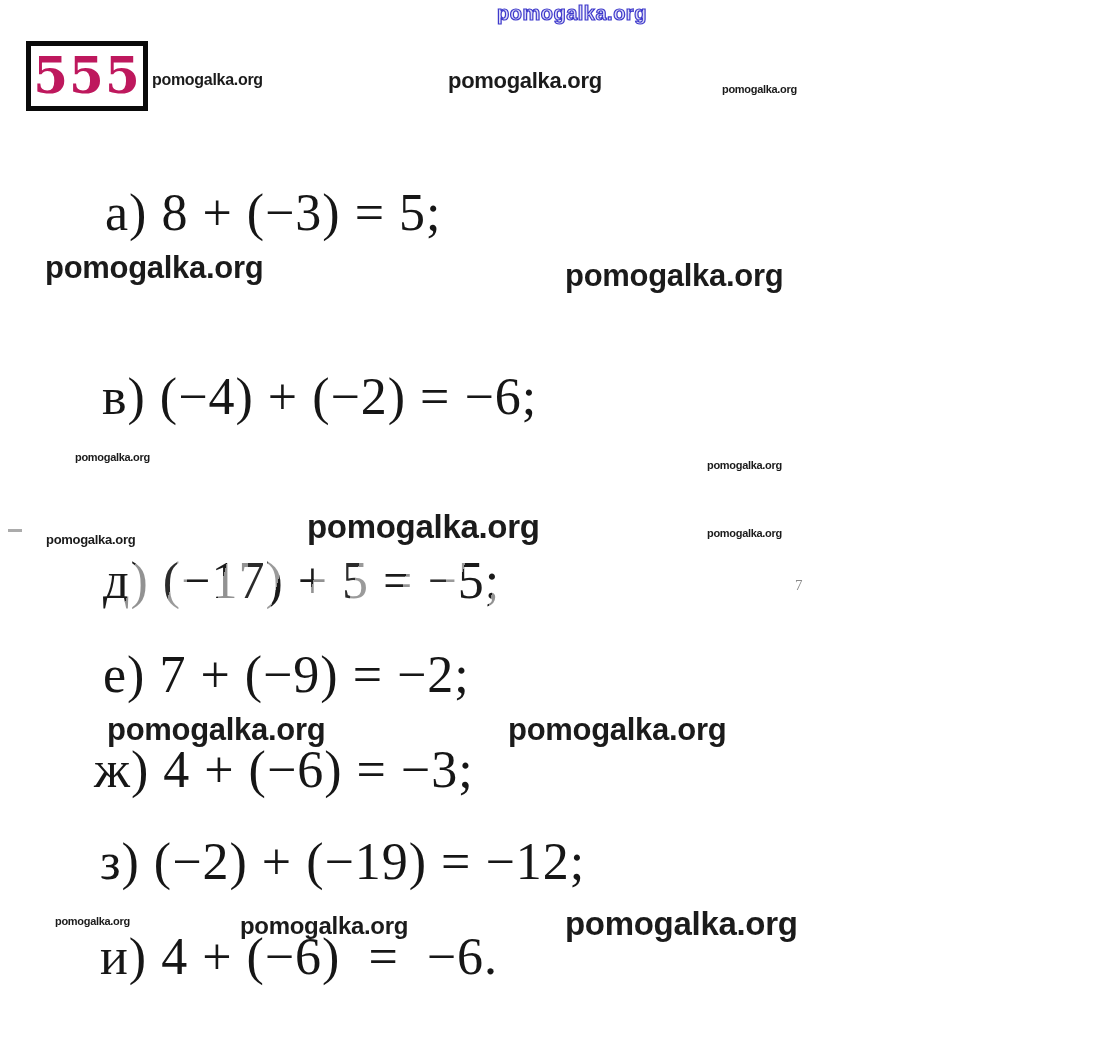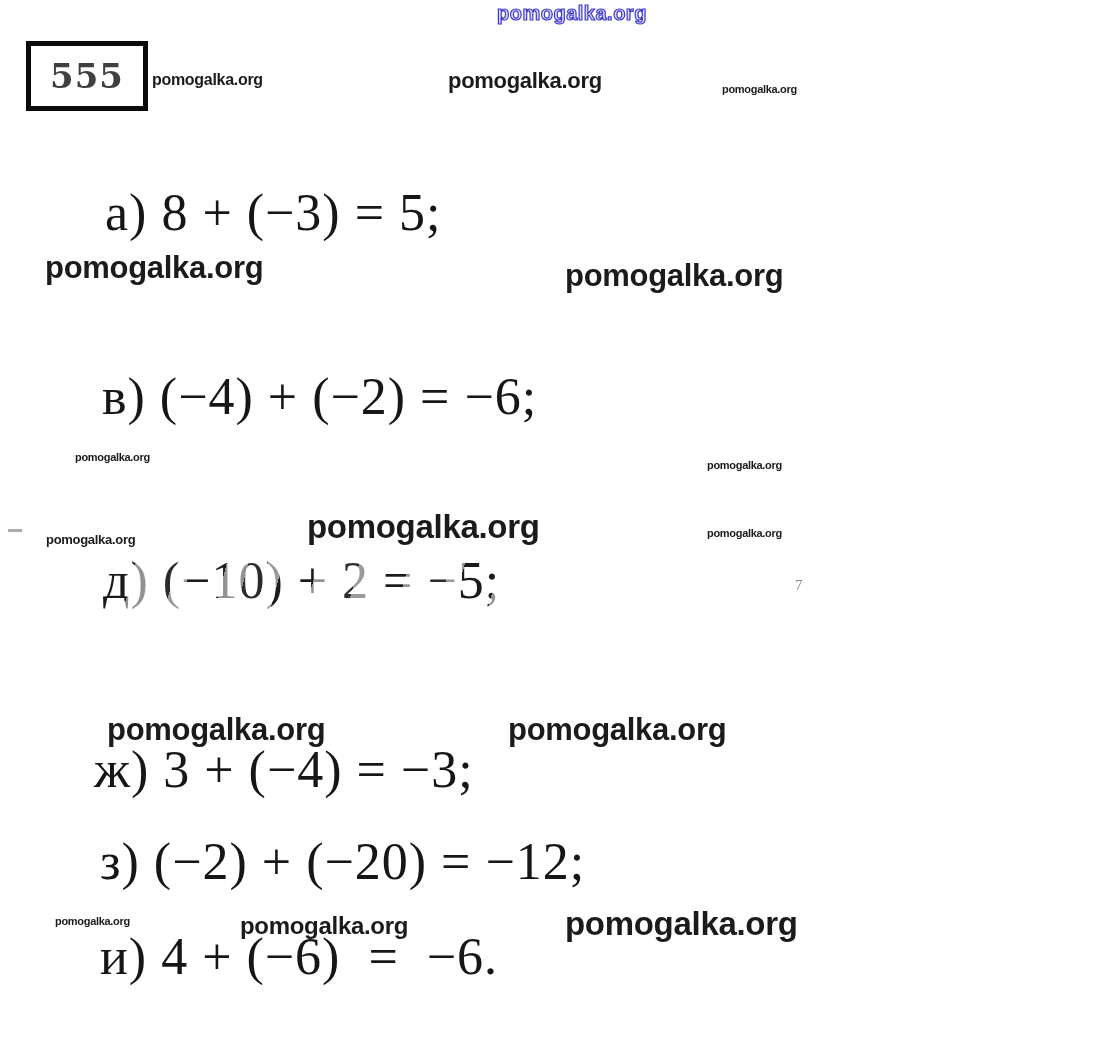--- a/index.html
+++ b/index.html
@@ -55,23 +55,23 @@
     width: 122px; height: 70px;
     border: 5px solid #0a0a0a;
     box-sizing: border-box;
     display: flex;
     align-items: center;
     justify-content: center;
   }
   .num-box span {
     font-family: "DejaVu Serif", serif;
     font-weight: 800;
-    font-size: 34px;
+    font-size: 50px;
     letter-spacing: 1px;
-    color: #404040;
+    color: #be185d;
     line-height: 1;
   }
   
   .artifact-mark {
     position: absolute;
     left: 795px; top: 577px;
     font-size: 15px;
     color: #8a8a8a;
     font-family: "Liberation Serif", serif;
   }
@@ -106,31 +106,32 @@
 
   <div class="wm wm-xs" style="left:75px; top:451px;">pomogalka.org</div>
   <div class="wm wm-xs" style="left:707px; top:459px;">pomogalka.org</div>
 
 
   <div class="artifact-dash"></div>
   <div class="wm wm-sm" style="left:46px; top:532px;">pomogalka.org</div>
   <div class="wm wm-xl" style="left:307px; top:508px;">pomogalka.org</div>
   <div class="wm wm-xs" style="left:707px; top:527px;">pomogalka.org</div>
 
-  <div class="eq faded" style="left:103px; top:554px;">д) (−10) + 2 = −5;</div>
+  <div class="eq faded" style="left:103px; top:554px;">д) (−17) + 5 = −5;</div>
 
   <div class="artifact-mark">7</div>
 
+  <div class="eq" style="left:103px; top:648px;">е) 7 + (−9) = −2;</div>
 
   <div class="wm wm-lg" style="left:107px; top:712px;">pomogalka.org</div>
   <div class="wm wm-lg" style="left:508px; top:712px;">pomogalka.org</div>
 
-  <div class="eq" style="left:94px; top:743px;">ж) 3 + (−4) = −3;</div>
+  <div class="eq" style="left:94px; top:743px;">ж) 4 + (−6) = −3;</div>
 
-  <div class="eq" style="left:100px; top:835px;">з) (−2) + (−20) = −12;</div>
+  <div class="eq" style="left:100px; top:835px;">з) (−2) + (−19) = −12;</div>
 
   <div class="wm wm-xs" style="left:55px; top:915px;">pomogalka.org</div>
   <div class="wm" style="left:240px; top:912px; font-size:24px; font-weight:600;">pomogalka.org</div>
   <div class="wm wm-xl" style="left:565px; top:905px;">pomogalka.org</div>
 
   <div class="eq" style="left:100px; top:930px;">и) 4 + (−6)  =  −6.</div>
 
 </div>
 
 </body></html>

